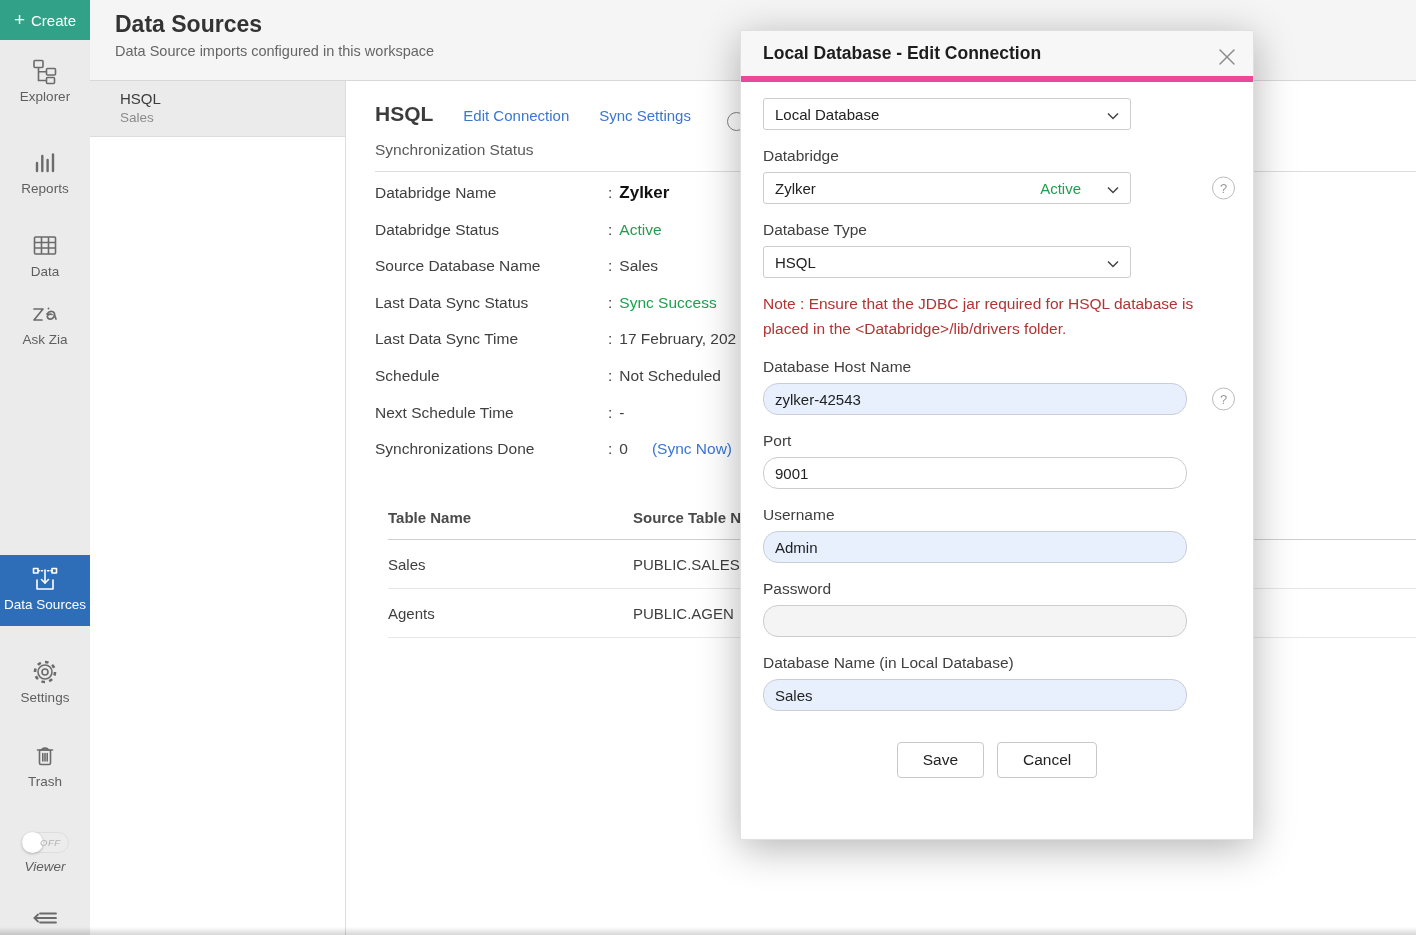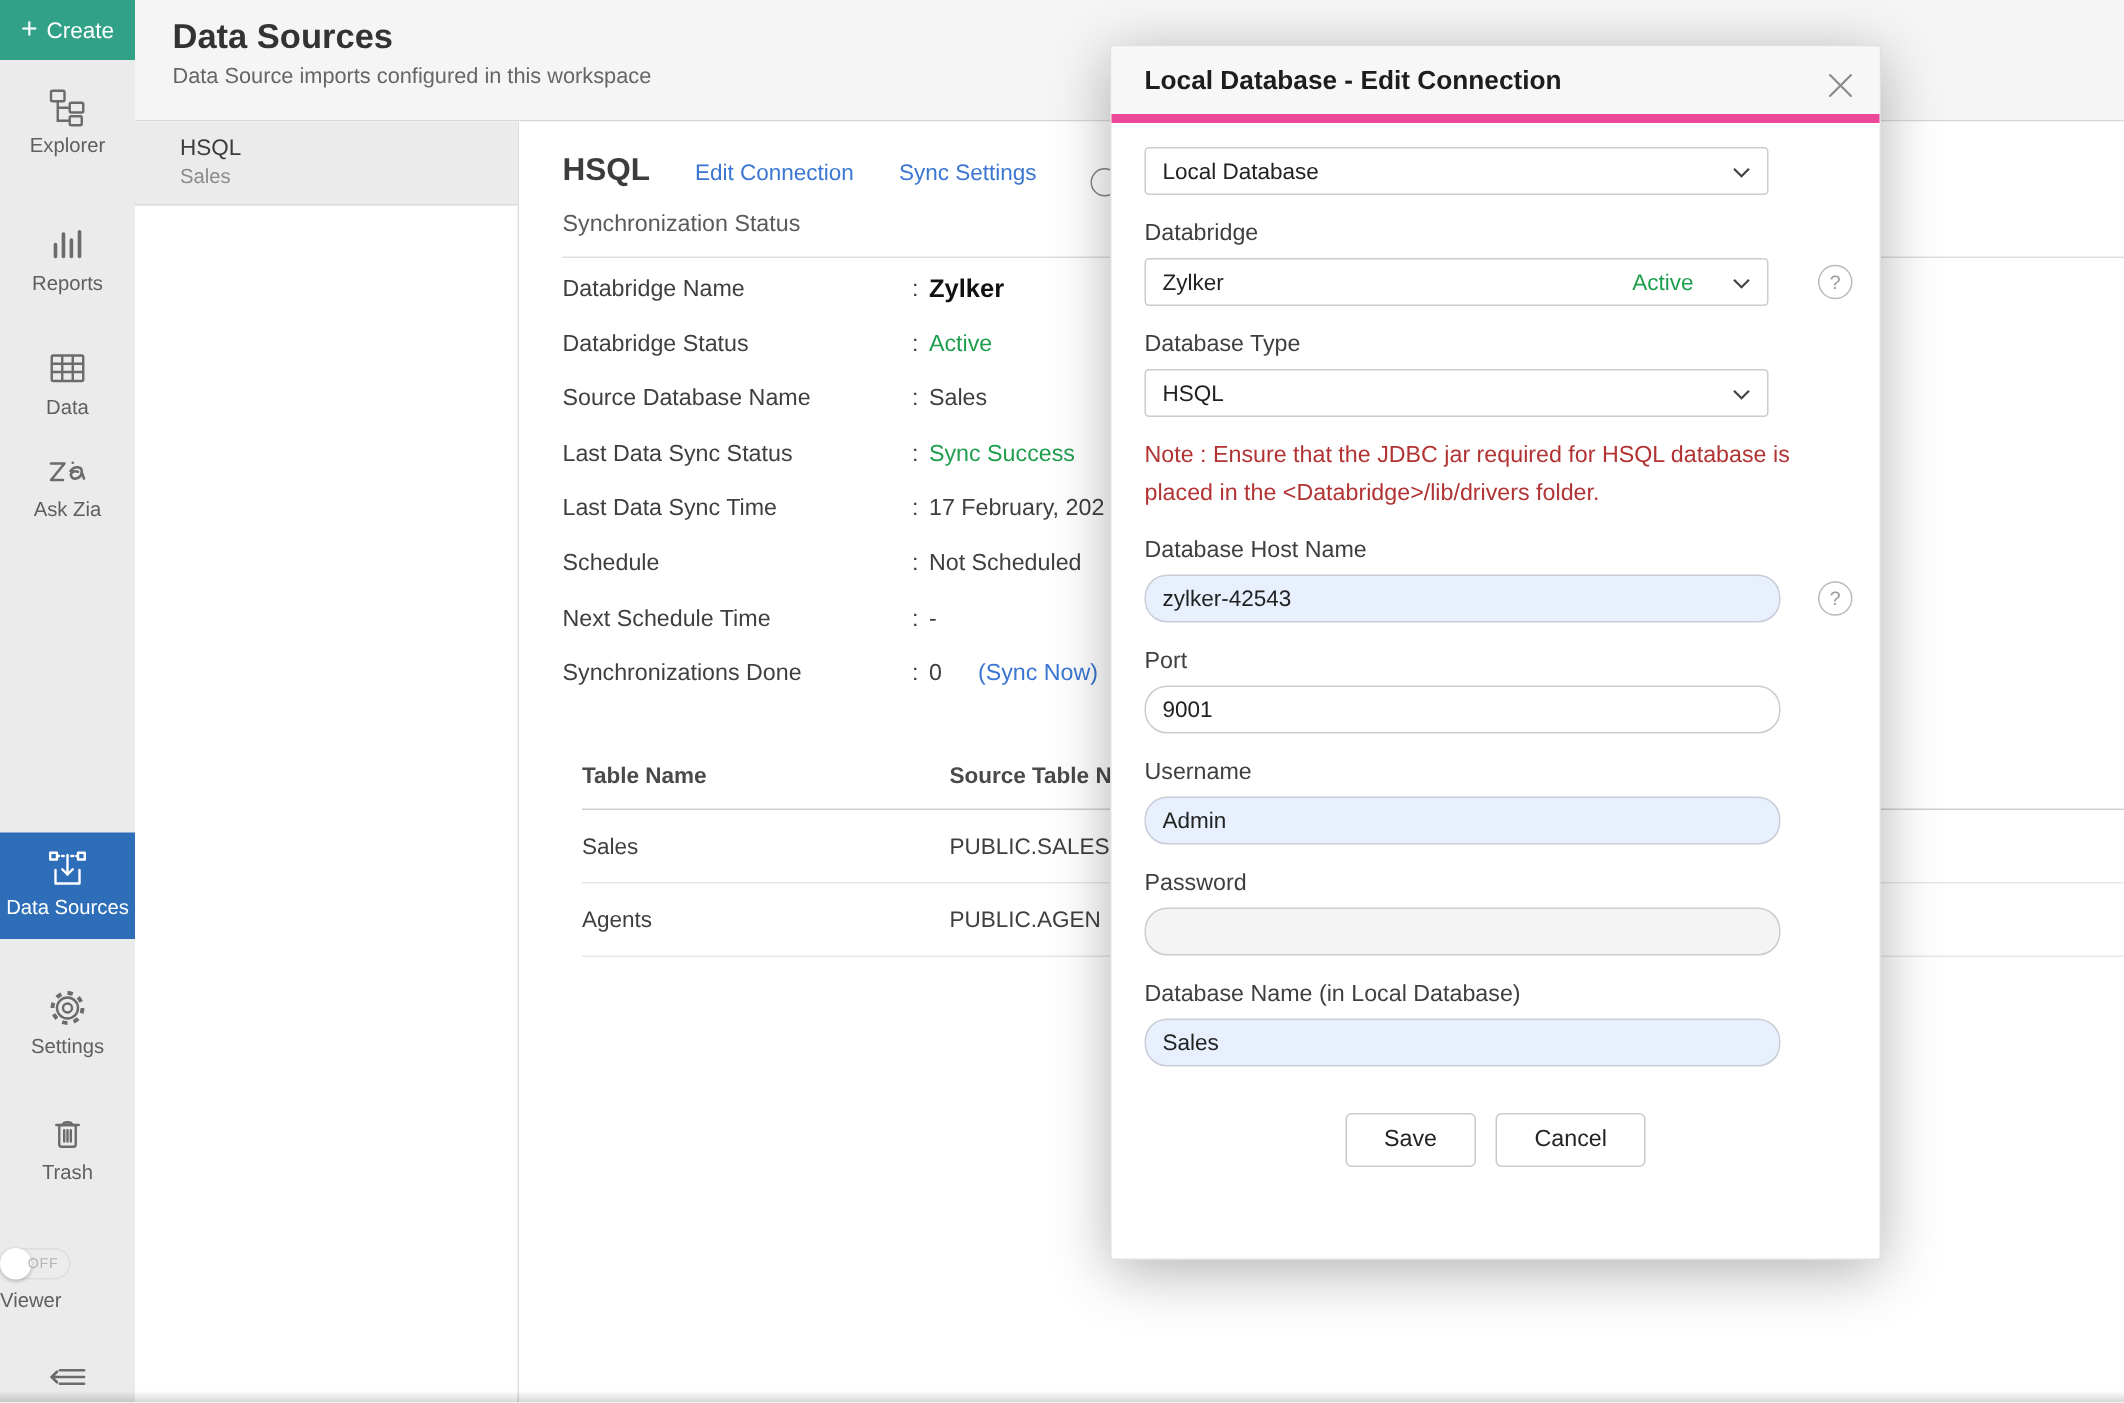--- a/index.html
+++ b/index.html
@@ -9,22 +9,22 @@
   
   .sidebar { position:absolute; left:0; top:0; width:90px; height:935px; background:#ebebeb; z-index:5; }
   .create-btn { position:absolute; left:0; top:0; width:90px; height:40px; background:#31a287; color:#fff;
     display:flex; align-items:center; justify-content:center; gap:6px; font-size:15px; cursor:pointer; }
   .create-plus { font-size:19px; font-weight:400; line-height:1; margin-top:-2px; }
   .nav-item { position:absolute; left:0; width:90px; display:flex; flex-direction:column; align-items:center;
     gap:4px; cursor:pointer; color:#5f5f5f; font-size:13.5px; text-align:center; }
   .nav-item svg { display:block; }
   .nav-item.active { background:#2e6eb8; color:#fff; padding:10px 0 12px; }
   .nav-label { line-height:1.25; }
-  .toggle-wrap { position:absolute; left:0; width:90px; display:flex; flex-direction:column; align-items:flex-start; gap:6px;
-    color:#5f5f5f; font-size:13.5px; }
+  .toggle-wrap { position:absolute; left:0; width:90px; display:flex; flex-direction:column; align-items:center; gap:6px;
+    color:#5f5f5f; font-size:13.5px;font-style:italic; }
   .toggle-pill { position:relative; width:47px; height:21px; border-radius:11px; background:#ececec;
     border:1px solid #dedede; cursor:pointer; }
   .toggle-knob { position:absolute; left:-1px; top:-1px; width:21px; height:21px; border-radius:50%;
     background:#fff; box-shadow:0 1px 3px rgba(0,0,0,.25); }
   .toggle-state { position:absolute; right:7px; top:4px; font-size:9.5px; color:#b3b3b3; letter-spacing:.5px; }
   .collapse-btn { position:absolute; left:31px; top:905px; cursor:pointer; }
 
   
   .page-header { position:absolute; left:90px; right:0; top:0; height:81px; background:#f5f5f5;
     border-bottom:1px solid #d8d8d8; z-index:1; }
@@ -65,21 +65,21 @@
     border:1px solid #e0e0e0; border-radius:2px; box-shadow:0 8px 40px rgba(0,0,0,.30); z-index:10; }
   .m-header { height:51px; background:#f7f7f7; border-bottom:6px solid #ec4899; padding-left:22px;
     display:flex; align-items:center; }
   .m-title { font-size:17.5px; font-weight:700; color:#1d1d1d; }
   .m-close { position:absolute; right:14px; top:14px; width:24px; height:24px; cursor:pointer; display:flex;
     align-items:center; justify-content:center; }
   .m-body { padding:16px 22px 0; }
   .f-label { font-size:15.5px; color:#3f3f3f; margin:17px 0 7px; }
   .f-label.first { margin-top:0; }
   .field-wrap { position:relative; width:424px; }
-  .f-box { width:416px; height:32px; border:1px solid #ccc; border-radius:3px; background:#fff;
+  .f-box { width:368px; height:32px; border:1px solid #ccc; border-radius:3px; background:#fff;
     display:flex; align-items:center; padding:0 11px; font-size:15px; color:#222; cursor:pointer;justify-content:space-between; }
   .f-box .val { flex:1; }
   .f-status { color:#1f9e4e; margin-right:26px; }
   .f-input { width:424px; height:32px; border:1px solid #ccc; border-radius:15px; background:#fff;
     padding:0 11px; font-size:15px; color:#222; font-family:"Liberation Sans", sans-serif; outline:none; }
   .autofill { background:#e8f0fe; border-color:#c9cdd6; }
   .pw { background:#f4f4f4; }
   .help-badge { position:absolute; right:-48px; top:50%; transform:translateY(-50%); width:23px; height:23px;
     border:1.5px solid #bbb; border-radius:50%; color:#9a9a9a; font-size:13px; display:flex; align-items:center;
     justify-content:center; cursor:pointer; }

